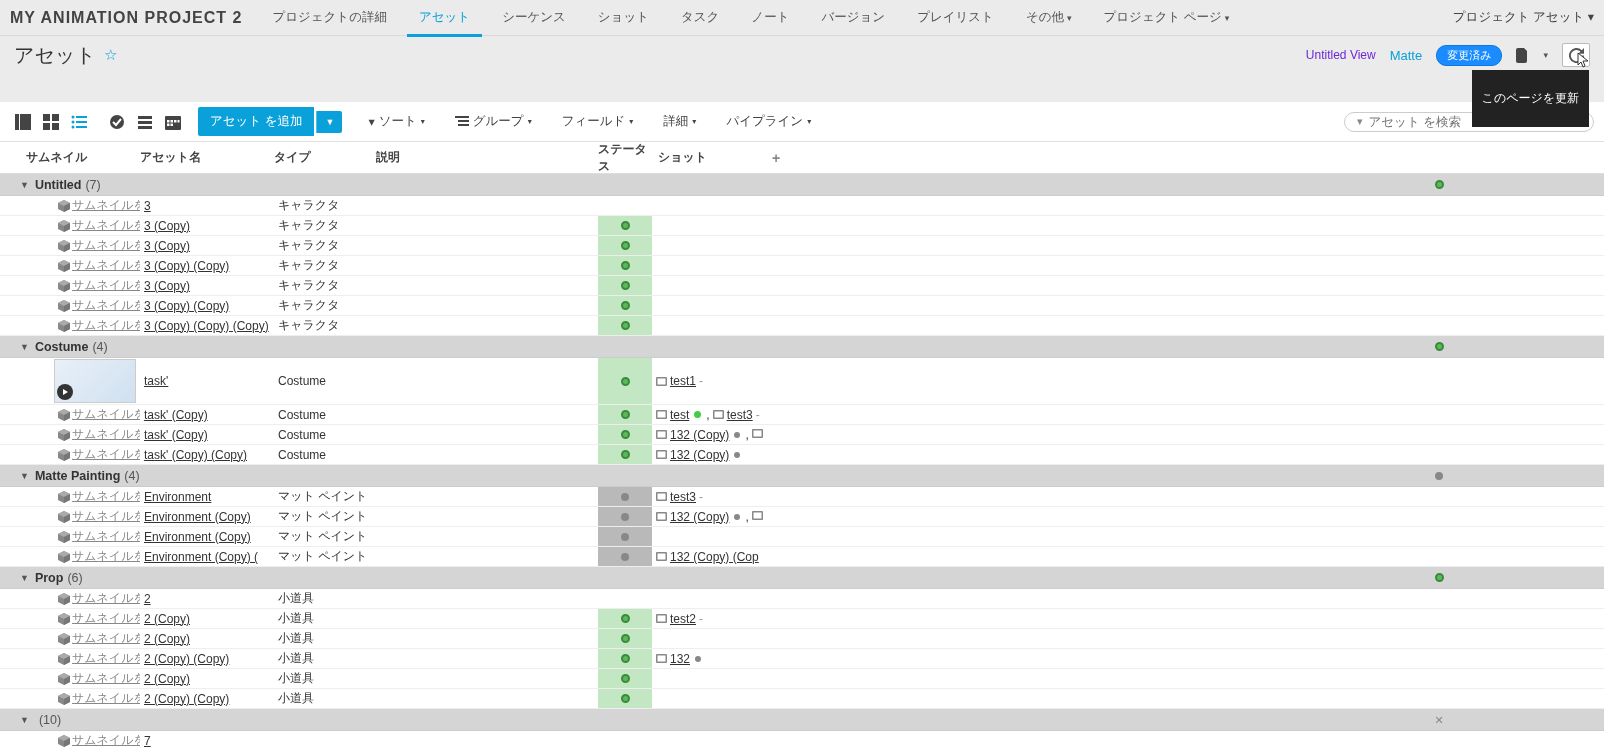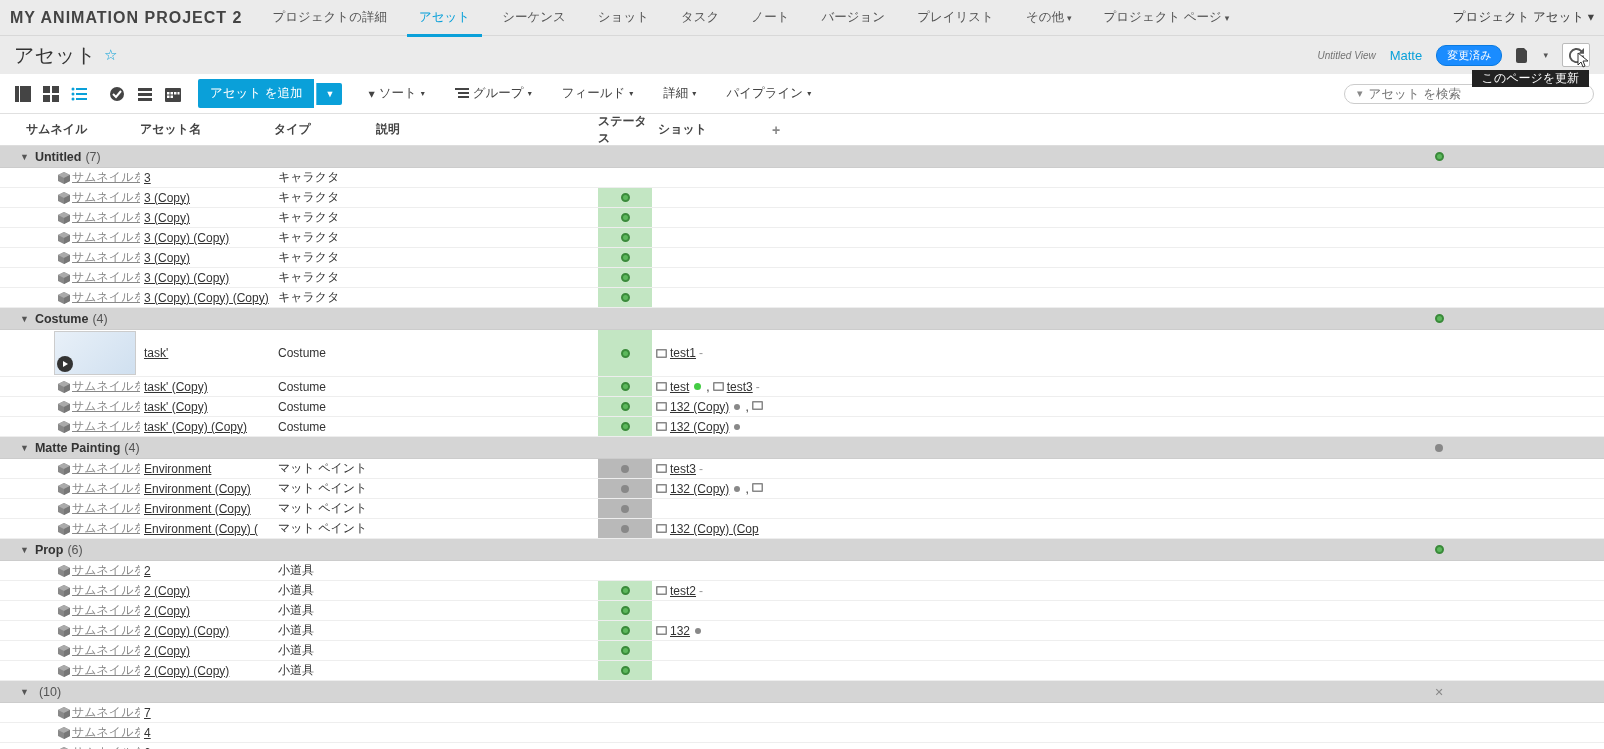--- a/index.html
+++ b/index.html
@@ -14,29 +14,29 @@
 .nav-tab.active { color: #0aa0d9; border-bottom: 3px solid #0aa0d9; }
 .nav-tab .chev { font-size: 9px; margin-left: 3px; }
 .spacer { flex: 1; }
 .proj-actions { color: #444; font-size: 12.5px; cursor: pointer; }
 
 
 .subhead { display: flex; align-items: center; background: #ebebeb; height: 38px; padding: 0 14px; }
 .page-title { font-size: 20px; font-weight: 300; color: #333; }
 .star { color: #0aa0d9; margin-left: 8px; font-size: 15px; }
 .subhead-right { display: flex; align-items: center; gap: 14px; }
-.untitled { color: #737373; font-size: 10px; font-style: italic; }
+.untitled { color: #6d28d9; font-size: 12px; }
 .assets-link { color: #0aa0d9; font-size: 13px; }
 .badge-changed { background: #1a8cff; color: #fff; font-size: 11px; padding: 2px 10px; border-radius: 10px; border:1px solid #0a7ae0;}
 .page-icon { color: #555; font-size: 13px; cursor: pointer; }
 .refresh-btn { width: 28px; height: 24px; border: 1px solid #bbb; border-radius: 2px; display: flex; align-items: center; justify-content: center; background: #fff; cursor: pointer; position: relative; }
-.tooltip-box { position: absolute; top: 26px; right: 0; background: #222; color: #fff; padding: 0 10px; font-size: 12px; white-space: nowrap; z-index: 100; }
-
-
-.toolbar { display: flex; align-items: center; background: #fff; height: 40px; padding: 0 10px; border-bottom: 1px solid #e0e0e0; gap: 2px; }
+.tooltip-box { position: absolute; top: 26px; right: 0; background: #222; color: #fff; padding: 20px 10px; font-size: 12px; white-space: nowrap; z-index: 100; }
+
+
+.toolbar { display: flex; align-items: center; background: #fff; height: 40px; padding: 0 10px; border-bottom: 1px solid #e0e0e0; gap: 2px; margin-top: 28px; }
 .tb-icon { width: 22px; height: 22px; display: flex; align-items: center; justify-content: center; cursor: pointer; color: #444; margin: 0 2px; }
 .tb-icon.active svg { fill: #0aa0d9; }
 .tb-sep { width: 8px; }
 .btn-primary { background: #0aa0d9; color: #fff; border: none; padding: 6px 12px; border-radius: 2px 0 0 2px; font-size: 12.5px; cursor: pointer; }
 .btn-primary-drop { background: #0aa0d9; color: #fff; border: none; border-left: 1px solid rgba(255,255,255,.3); padding: 6px 8px; border-radius: 0 2px 2px 0; cursor: pointer; font-size:9px;}
 .tb-drop { color: #444; font-size: 12.5px; padding: 4px 8px; cursor: pointer; display: flex; align-items: center; gap: 4px; margin: 0 6px; }
 .tb-drop .chev { font-size: 8px; }
 .search-wrap { display: flex; align-items: center; border: 1px solid #ccc; border-radius: 14px; padding: 2px 12px; min-width: 250px; background: #fff; margin-left:auto;}
 .search-wrap .sch { color: #888; font-size: 11px; margin-right: 6px; }
 .search-wrap input { border: none; outline: none; font-size: 12.5px; flex: 1; background: transparent; }

